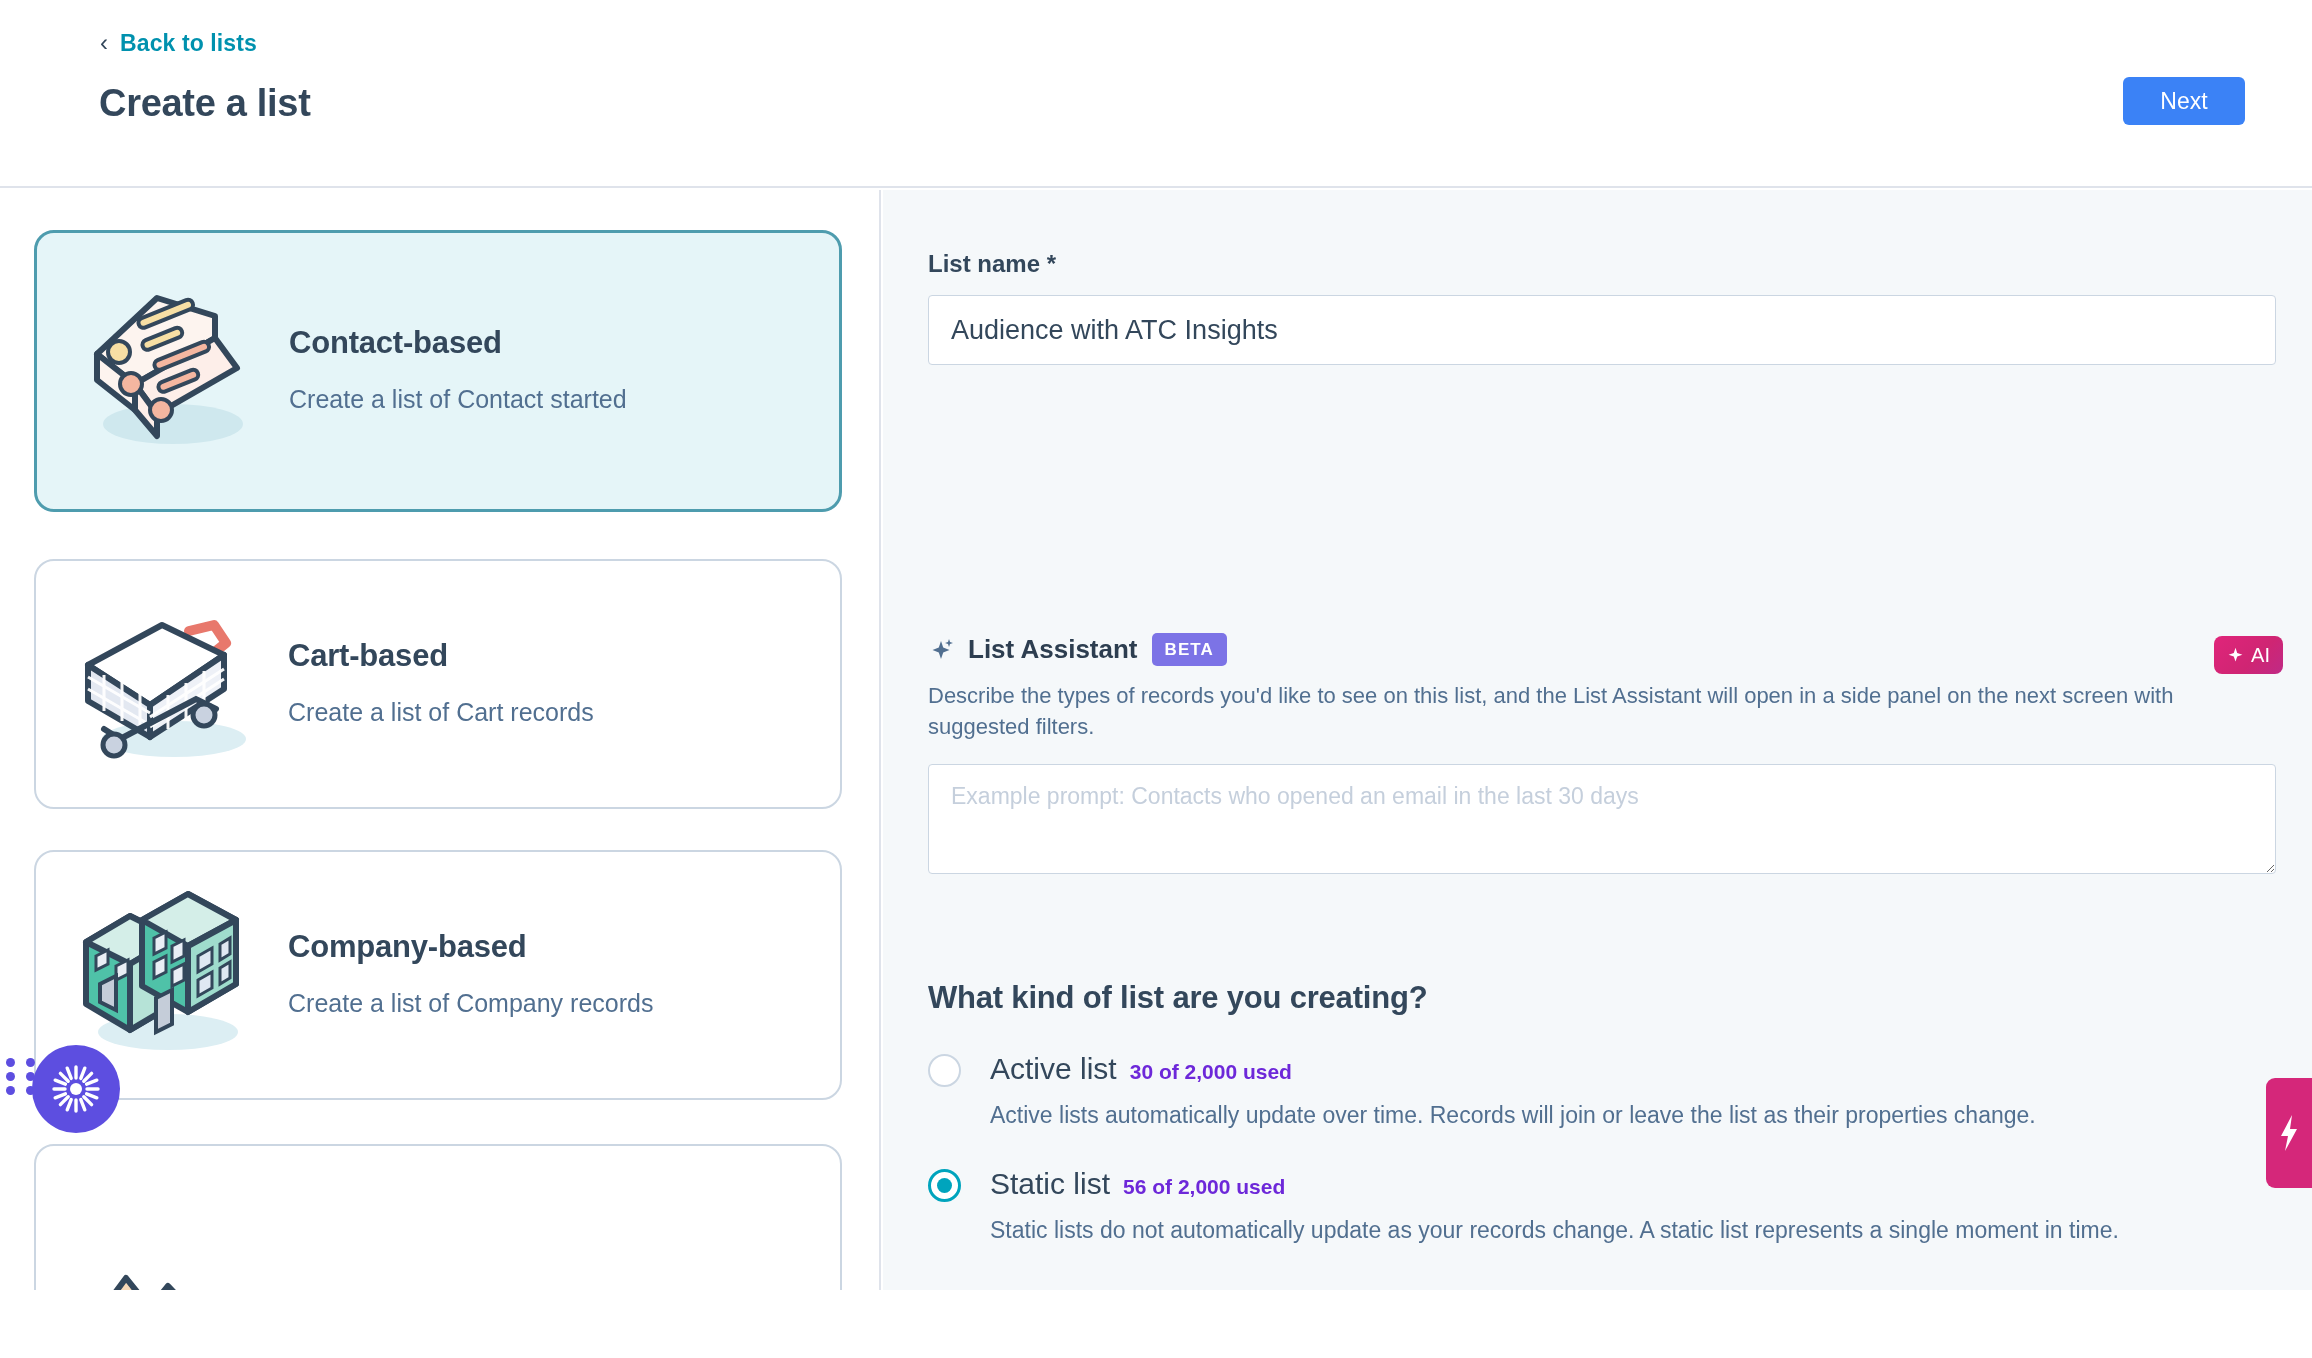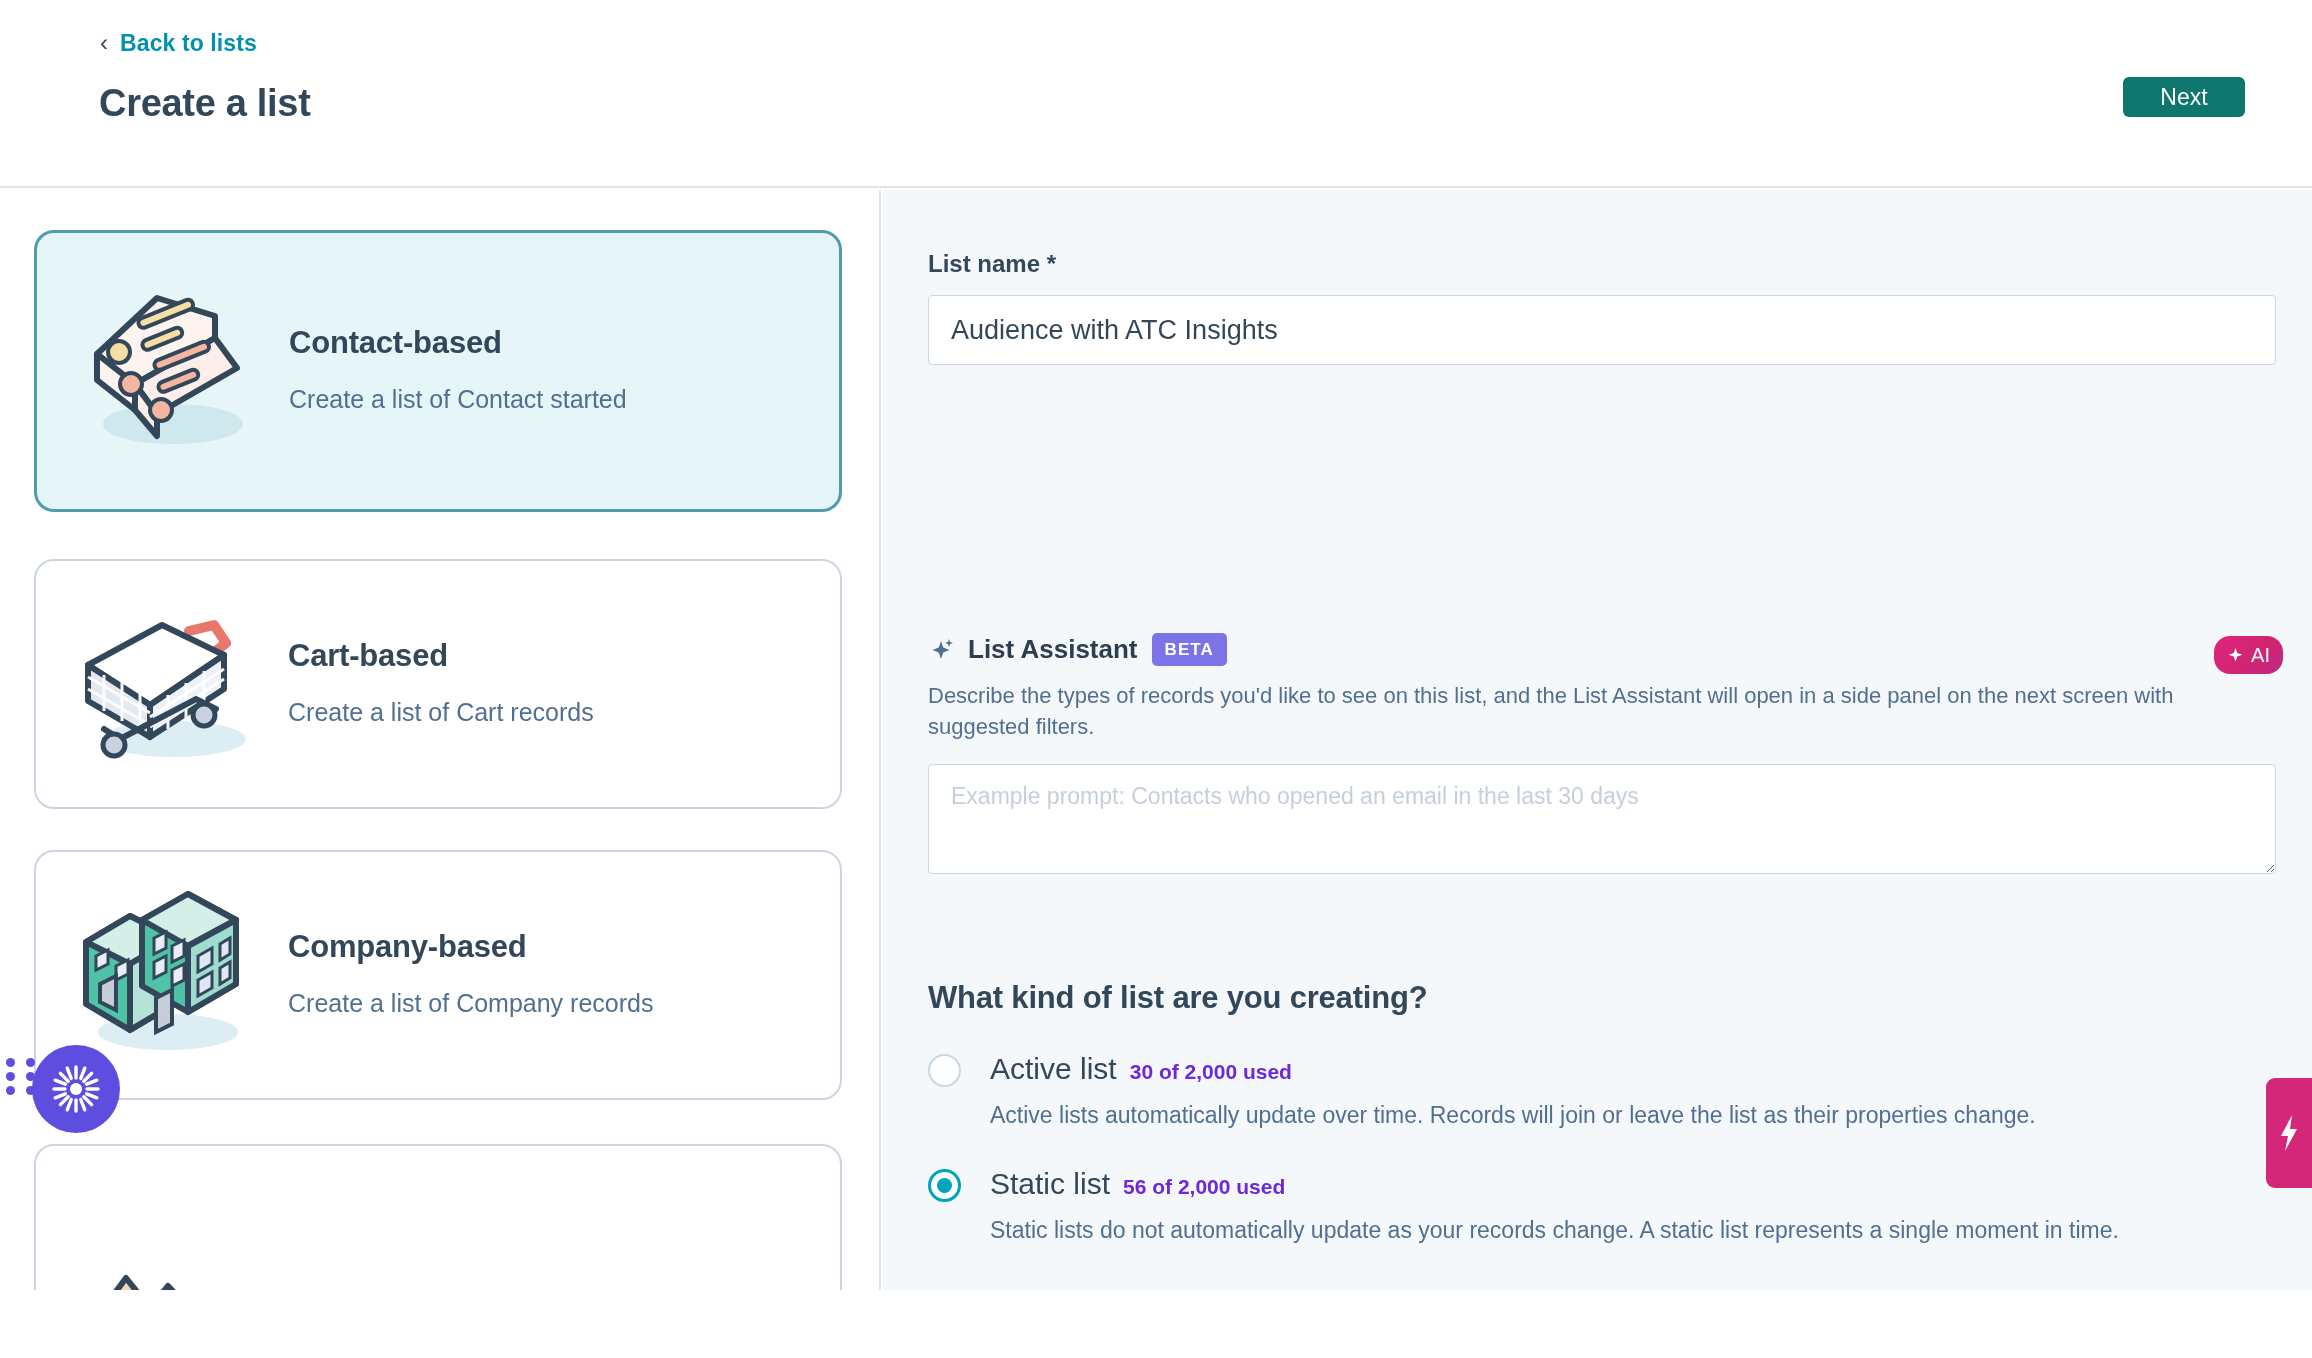--- a/index.html
+++ b/index.html
@@ -53,24 +53,24 @@
     left: 99px; top: 82px;
     font-size: 38px;
     font-weight: 700;
     color: #33475b;
     letter-spacing: -0.3px;
   }
   .next-button {
     position: absolute;
     right: 67px; top: 77px;
     width: 122px;
-    height: 40px;
+    height: 48px;
     border: none;
     border-radius: 6px;
-    background: #0f766e;
+    background: #3b82f6;
     color: #ffffff;
     font-size: 23px;
     font-family: "Liberation Sans", sans-serif;
     cursor: pointer;
   }
 
   
   .left-panel {
     position: absolute;
     top: 190px; left: 0;
@@ -226,21 +226,21 @@
     outline: none;
     resize: vertical;
   }
   .assistant-textarea::placeholder { color: #c5cfdc; }
 
   .ai-badge {
     position: absolute;
     right: -5px; top: 3px;
     background: linear-gradient(135deg, #e0257a 0%, #cf2573 60%, #bf2a86 100%);
     color: #ffffff;
-    border-radius: 16px;
+    border-radius: 8px;
     padding: 8px 13px 7px;
     font-size: 20px;
     display: flex;
     align-items: center;
     gap: 7px;
     cursor: pointer;
   }
 
   
   .kind-section { position: absolute; left: 45px; top: 790px; width: 1360px; }

